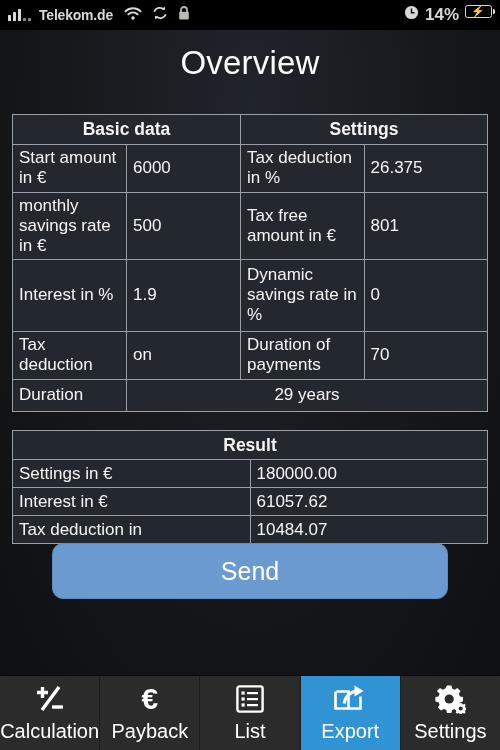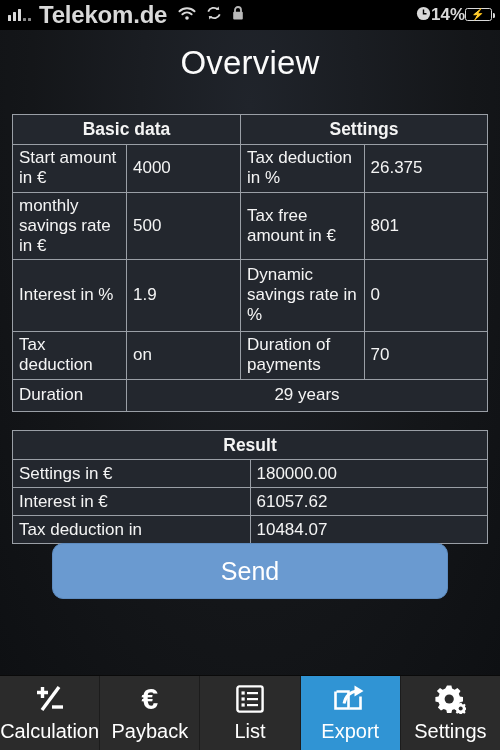--- a/index.html
+++ b/index.html
@@ -17,26 +17,26 @@
     height:30px; width:100%;
     background:#000;
     display:flex; align-items:center;
     padding:0 8px;
     font-size:17px; font-weight:bold;
     color:#d9d9d9;
     position:relative;
     border-bottom:1px solid #000;
   }
   .sb-left{ display:flex; align-items:center; gap:8px; }
-  .sb-right{ display:flex; align-items:center; gap:0; margin-left:auto; }
+  .sb-right{ display:flex; align-items:flex-start; gap:6px; margin-left:auto; }
   .signal{ display:flex; align-items:flex-end; gap:2px; height:13px; }
   .signal i{ display:block; width:3px; background:#d9d9d9; border-radius:0.5px; }
   .signal i.b1{height:6px;} .signal i.b2{height:9px;} .signal i.b3{height:12px;}
   .signal i.d{ height:3px; background:#8a8a8a; }
-  .carrier{ font-size:24px; letter-spacing:-0.2px; }
+  .carrier{ font-size:14px; letter-spacing:-0.2px; }
   .glyph{ display:inline-block; line-height:1; }
   .battery{
     width:27px; height:13px; border:1.8px solid #d9d9d9; border-radius:2.5px;
     position:relative; display:flex; align-items:center; justify-content:center;
   }
   .battery:after{
     content:""; position:absolute; right:-4px; top:3.5px;
     width:2.5px; height:5px; background:#d9d9d9; border-radius:0 1.5px 1.5px 0;
   }
   .battery .bolt{ font-size:11px; color:#d9d9d9; line-height:1; }
@@ -184,21 +184,21 @@
   <div id="page-title">Overview</div>
 
   <table class="tbl" id="basic-table">
     <tbody>
         <tr>
       <th colspan="2" style="width:228px;">Basic data</th>
       <th colspan="2">Settings</th>
     </tr>
     <tr>
       <td style="width:162px;height:48px;">Start amount in €</td>
-      <td style="width:66px;">4000</td>
+      <td style="width:66px;">6000</td>
       <td style="width:162px;">Tax deduction in %</td>
       <td style="width:86px;">26.375</td>
     </tr>
     <tr>
       <td style="height:66px;">monthly savings rate in €</td>
       <td>500</td>
       <td>Tax free amount in €</td>
       <td>801</td>
     </tr>
     <tr>

